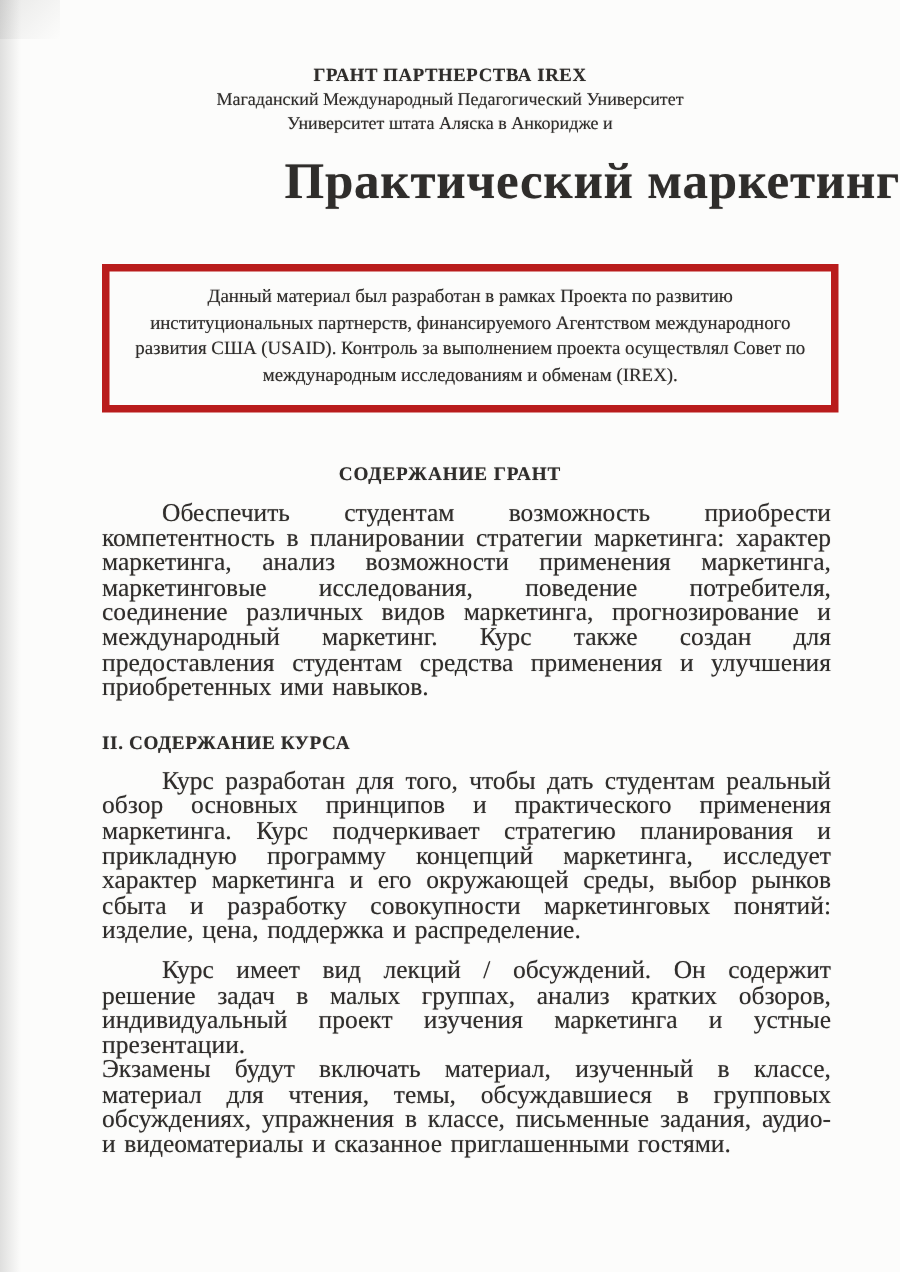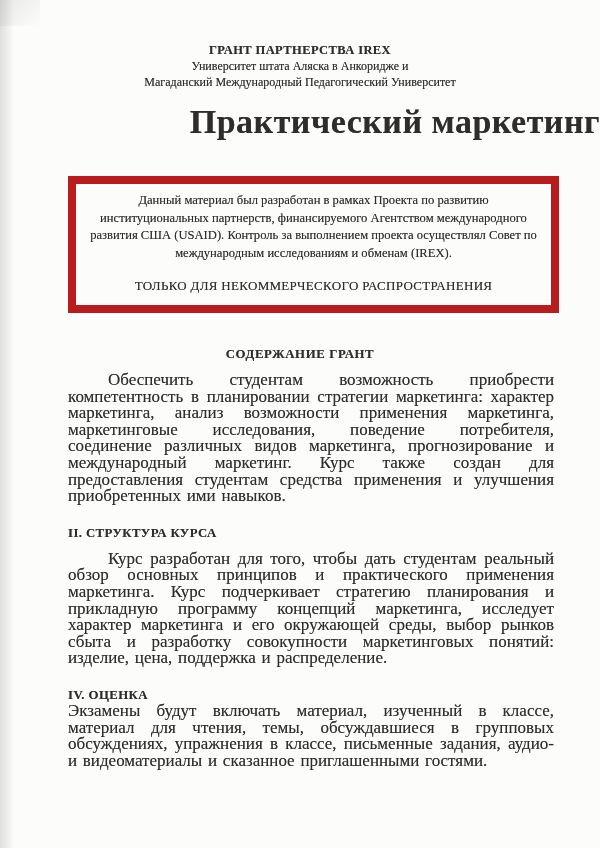--- a/index.html
+++ b/index.html
@@ -57,21 +57,21 @@
   .author-line {
     text-align: center;
     font-size: 10.5px;
     margin-top: 3px;
     color: #3a3835;
   }
   .notice-box {
     box-sizing: border-box;
     margin: 34px 0 0 68px;
     width: 491px;
-    border: 8px solid #b91c1c;
+    border: 5px solid #b91c1c;
     padding: 8px 10px 11px;
     text-align: center;
   }
   .notice-paragraph {
     font-size: 12.6px;
     line-height: 17.5px;
     margin: 0;
   }
   .distribution-line {
     font-size: 13px;
@@ -110,46 +110,45 @@
 </style>
 </head>
 <body>
 
 <div class="page">
   <div class="edge-shade"></div>
   <div class="corner-shade"></div>
 
   <div class="header">
     <div class="grant-line">ГРАНТ ПАРТНЕРСТВА IREX</div>
+    <div class="org-line">Магаданский Международный Педагогический Университет</div>
     <div class="org-line">Университет штата Аляска в Анкоридже и</div>
-    <div class="org-line">Магаданский Международный Педагогический Университет</div>
   </div>
 
   <h1 class="course-title">Практический маркетинг</h1>
 
   <div class="notice-box">
     <p class="notice-paragraph">Данный материал был разработан в рамках Проекта по развитию институциональных партнерств, финансируемого Агентством международного развития США (USAID). Контроль за выполнением проекта осуществлял Совет по международным исследованиям и обменам (IREX).</p>
-    <div class="distribution-line">ТОЛЬКО ДЛЯ НЕКОММЕРЧЕСКОГО РАСПРОСТРАНЕНИЯ</div>
   </div>
 
   <div class="contents-heading">СОДЕРЖАНИЕ ГРАНТ</div>
 
   <div class="main">
 
     <div class="section">
       <p class="body-paragraph indent">Обеспечить студентам возможность приобрести компетентность в планировании стратегии маркетинга: характер маркетинга, анализ возможности применения маркетинга, маркетинговые исследования, поведение потребителя, соединение различных видов маркетинга, прогнозирование и международный маркетинг. Курс также создан для предоставления студентам средства применения и улучшения приобретенных ими навыков.</p>
     </div>
 
     <div class="section">
-      <h3 class="section-heading">II. СТРУКТУРА КУРСА</h3>
+      <h3 class="section-heading">II. СОДЕРЖАНИЕ КУРСА</h3>
       <p class="body-paragraph indent">Курс разработан для того, чтобы дать студентам реальный обзор основных принципов и практического применения маркетинга. Курс подчеркивает стратегию планирования и прикладную программу концепций маркетинга, исследует характер маркетинга и его окружающей среды, выбор рынков сбыта и разработку совокупности маркетинговых понятий: изделие, цена, поддержка и распределение.</p>
     </div>
 
     <div class="section">
+      <p class="body-paragraph indent">Курс имеет вид лекций / обсуждений. Он содержит решение задач в малых группах, анализ кратких обзоров, индивидуальный проект изучения маркетинга и устные презентации.</p>
     </div>
 
     <div class="section">
-      <h3 class="section-heading">IV. ОЦЕНКА</h3>
       <p class="body-paragraph tight">Экзамены будут включать материал, изученный в классе, материал для чтения, темы, обсуждавшиеся в групповых обсуждениях, упражнения в классе, письменные задания, аудио- и видеоматериалы и сказанное приглашенными гостями.</p>
     </div>
 
   </div>
 </div>
 
 </body></html>

